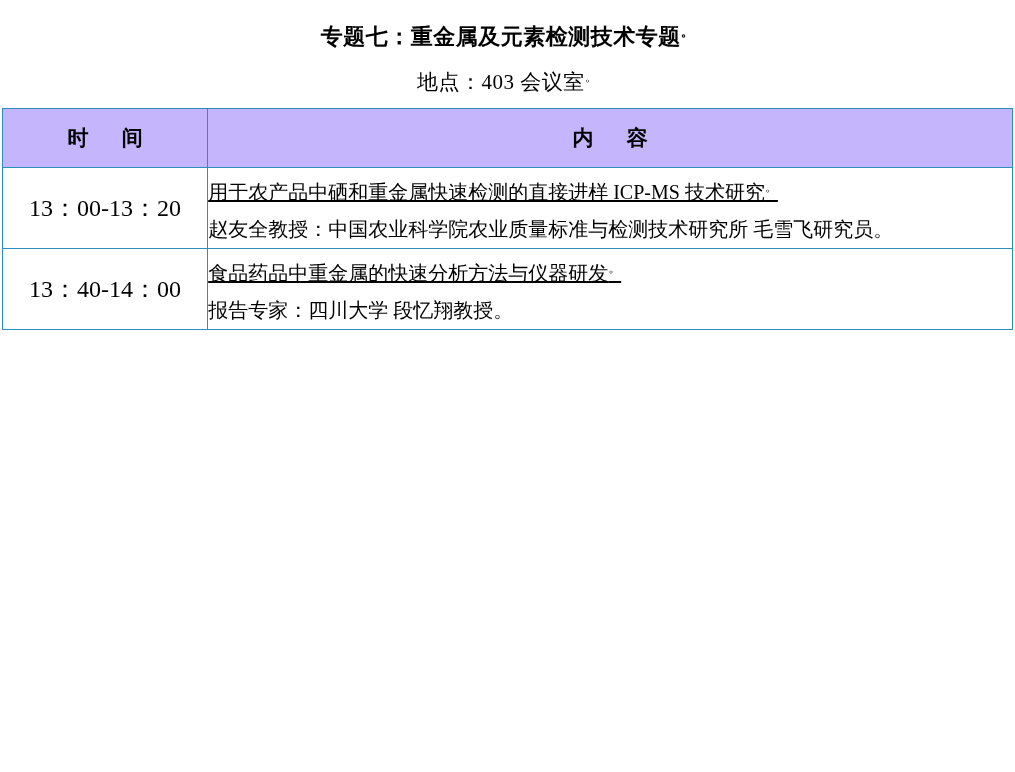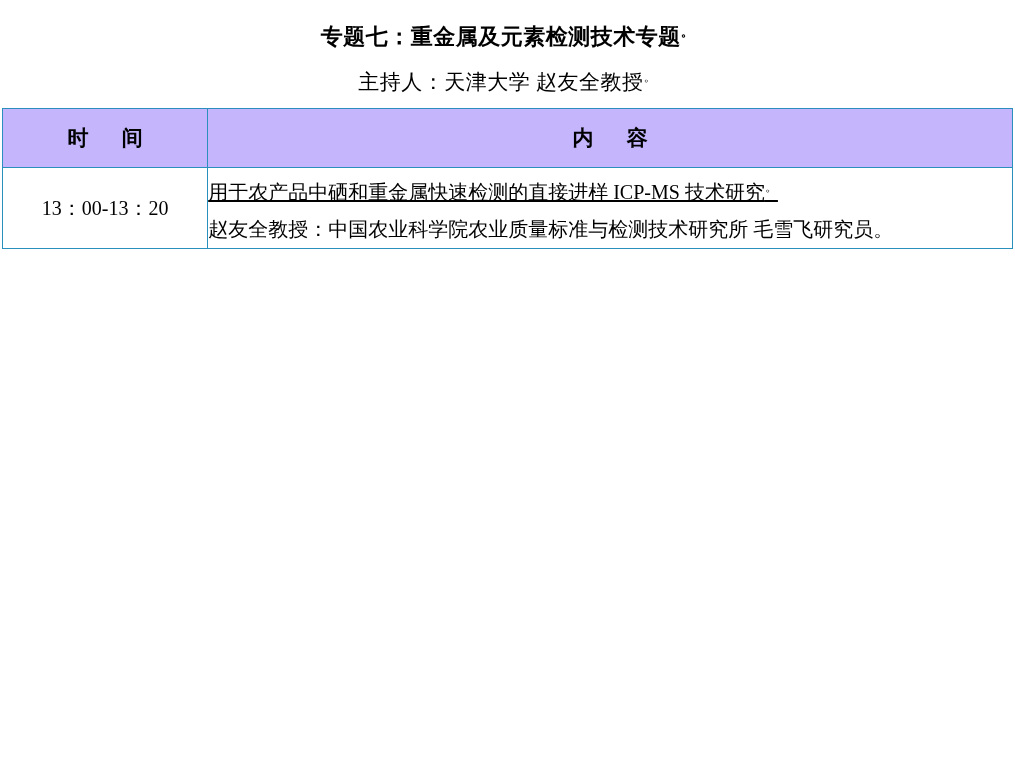--- a/index.html
+++ b/index.html
@@ -56,21 +56,21 @@
     background: #c4b5fd;
     height: 58px;
     font-size: 21px;
     font-weight: bold;
     letter-spacing: 14px;
     text-indent: 14px;
     color: #000;
   }
   td.time {
     text-align: center;
-    font-size: 20px;
+    font-size: 24px;
     letter-spacing: 0px;
     white-space: nowrap;
   }
   td.content {
     padding: 8px 10px 8px 14px;
     font-size: 20px;
     line-height: 37px;
   }
   td.content .topic {
     display: block;
@@ -80,21 +80,21 @@
     display: block;
   }
 </style>
 </head>
 <body>
 
 <div class="page">
 
   <div class="header">
     <div class="line title"><span>专题七：重金属及元素检测技术专题</span><span class="mark">。</span></div>
-    <div class="line"><span>主持人：天津大学  赵友全教授</span><span class="mark">。</span></div>
+    <div class="line"><span>地点：403 会议室</span><span class="mark">。</span></div>
   </div>
 
   <table class="agenda">
     <colgroup>
       <col class="col-time">
       <col class="col-content">
     </colgroup>
     <thead>
       <tr>
         <th>时  间</th>
@@ -102,16 +102,23 @@
       </tr>
     </thead>
     <tbody>
       <tr>
         <td class="time">13：00-13：20</td>
         <td class="content">
           <span class="topic"><span>用于农产品中硒和重金属快速检测的直接进样 ICP-MS 技术研究</span><span class="mark">。</span></span>
           <span class="speaker">赵友全教授：中国农业科学院农业质量标准与检测技术研究所 毛雪飞研究员。</span>
         </td>
       </tr>
+      <tr>
+        <td class="time">13：40-14：00</td>
+        <td class="content">
+          <span class="topic"><span>食品药品中重金属的快速分析方法与仪器研发</span><span class="mark">。</span></span>
+          <span class="speaker">报告专家：四川大学  段忆翔教授。</span>
+        </td>
+      </tr>
     </tbody>
   </table>
 
 </div>
 
 </body></html>

